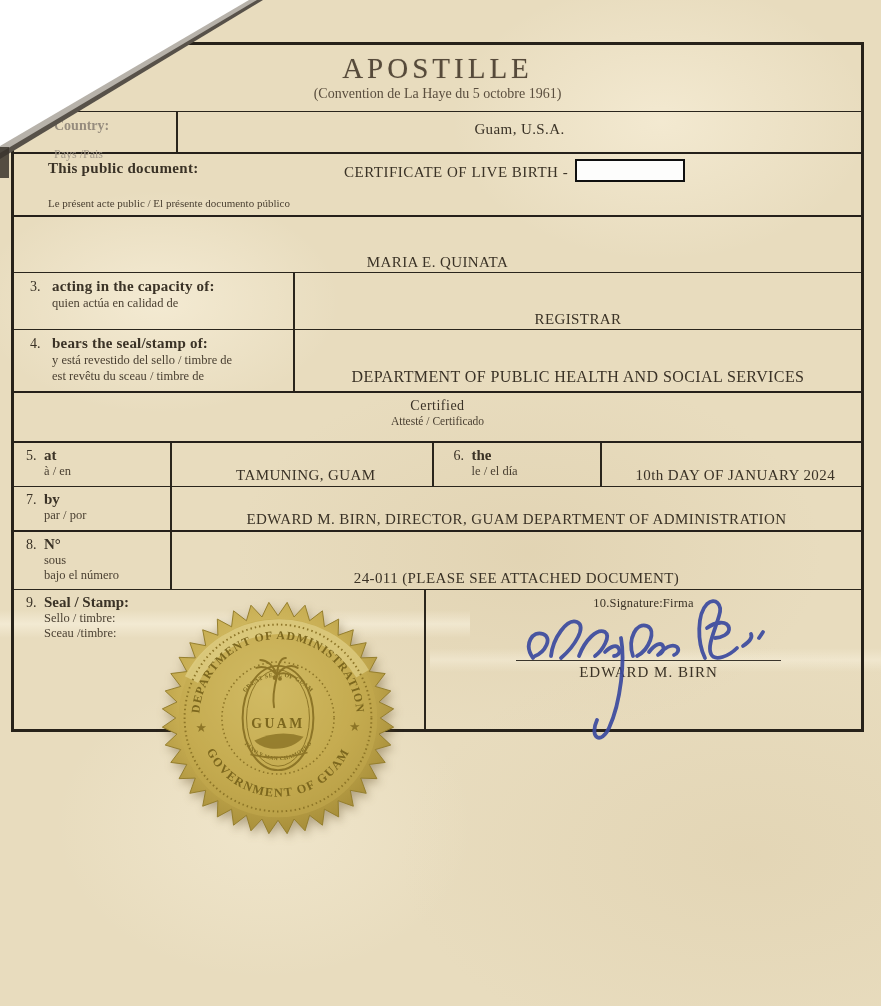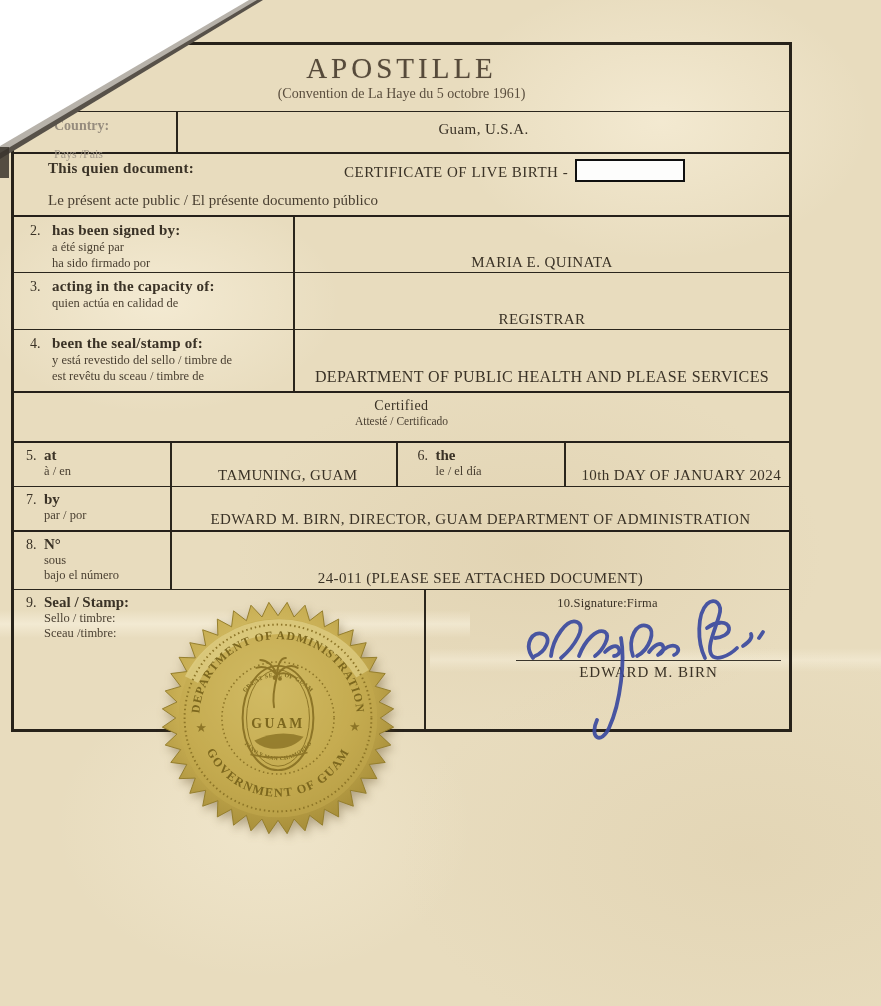--- a/index.html
+++ b/index.html
@@ -12,40 +12,40 @@
       radial-gradient(ellipse 420px 260px at 60% 55%, rgba(213,195,157,.32), transparent 70%),
       radial-gradient(ellipse 300px 220px at 30% 82%, rgba(250,242,220,.42), transparent 70%),
       radial-gradient(ellipse 500px 300px at 85% 85%, rgba(216,199,162,.30), transparent 70%),
       #e8dcbe;
   }
   .crease{position:absolute;pointer-events:none;}
   .crease.c1{left:0;top:610px;width:470px;height:28px;background:linear-gradient(180deg,transparent,rgba(255,250,235,.45),transparent);}
   .crease.c2{left:430px;top:648px;width:451px;height:24px;background:linear-gradient(180deg,transparent,rgba(255,250,235,.35),transparent);}
 
   
-  .doc{position:absolute;left:11px;top:42px;width:781px;height:690px;border:3px solid #27221a;box-sizing:border-box;display:flex;flex-direction:column;}
+  .doc{position:absolute;left:11px;top:42px;width:853px;height:690px;border:3px solid #27221a;box-sizing:border-box;display:flex;flex-direction:column;}
   .row{box-sizing:border-box;display:flex;position:relative;}
   .bb1{border-bottom:1px solid #2a251c;}
   .bb2{border-bottom:2px solid #25201a;}
   .cell{box-sizing:border-box;position:relative;}
   .vr{border-right:2px solid #2a251c;}
 
   .r-title{height:67px;flex-direction:column;align-items:center;padding-top:7px;}
   .title{font-size:29px;letter-spacing:4px;color:#564a3a;text-shadow:0 0 1px rgba(86,74,58,.35);}
   .subtitle{font-size:14px;color:#5a4e3e;margin-top:1px;}
 
   .r-country{height:42px;}
   .country-lbl{width:164px;padding:6px 0 0 40px;}
   .country-lbl .en{color:#968c7e;font-weight:bold;font-size:14px;}
   .country-lbl .sub{color:#a59b8c;font-size:12px;margin-top:13px;}
   .country-val{flex:1;text-align:center;font-size:15px;padding-top:9px;letter-spacing:.4px;}
 
   .r1{height:63px;}
   .r1 .en{position:absolute;left:34px;top:6px;font-weight:bold;font-size:15px;letter-spacing:.3px;}
-  .r1 .frsub{position:absolute;left:34px;bottom:6px;font-size:15px;color:#493f31;text-align:right;}
+  .r1 .frsub{position:absolute;left:34px;bottom:6px;font-size:11px;color:#493f31;text-align:right;}
   .cert-line{position:absolute;left:330px;top:5px;white-space:nowrap;font-size:15px;letter-spacing:.5px;}
   .redaction{display:inline-block;width:106px;height:19px;background:#fdfdfc;border:2px solid #101010;vertical-align:-5px;margin-left:7px;}
 
   .lblcell{padding:5px 0 0 16px;font-size:15px;}
   .lblcell .line1{white-space:nowrap;}
   .lblcell .num{display:inline-block;width:22px;font-size:14px;}
   .lblcell .en{font-weight:bold;letter-spacing:.2px;}
   .lblcell .sub{margin-left:22px;font-size:12.5px;color:#493f31;margin-top:1px;}
   .lblcell .sub.gap{}
   .valcell{flex:1;display:flex;align-items:flex-end;justify-content:center;font-size:15px;letter-spacing:.4px;padding-bottom:1px;white-space:nowrap;}
@@ -100,51 +100,46 @@
 
     <div class="row r-country bb2">
       <div class="cell country-lbl vr">
         <div class="en">Country:</div>
         <div class="sub">Pays /Pais</div>
       </div>
       <div class="cell country-val">Guam, U.S.A.</div>
     </div>
 
     <div class="row r1 bb2">
-      <div class="en">This quien document:</div>
+      <div class="en">This public document:</div>
       <div class="cert-line">
         <span>CERTIFICATE OF LIVE BIRTH -</span><span class="redaction"></span>
       </div>
       <div class="frsub">Le présent acte public / El présente documento público</div>
     </div>
 
     <div class="row r2 bb1">
-      <div class="cell lblcell vr">
-        <div class="line1"><span class="num">2.</span><span class="en">has been signed by:</span></div>
-        <div class="sub">a été signé par</div>
-        <div class="sub">ha sido firmado por</div>
-      </div>
       <div class="cell valcell">MARIA E. QUINATA</div>
     </div>
 
     <div class="row r3 bb1">
       <div class="cell lblcell vr">
         <div class="line1"><span class="num">3.</span><span class="en">acting in the capacity of:</span></div>
         <div class="sub gap">quien actúa en calidad de</div>
       </div>
       <div class="cell valcell">REGISTRAR</div>
     </div>
 
     <div class="row r4 bb2">
       <div class="cell lblcell vr">
-        <div class="line1"><span class="num">4.</span><span class="en">been the seal/stamp of:</span></div>
+        <div class="line1"><span class="num">4.</span><span class="en">bears the seal/stamp of:</span></div>
         <div class="sub">y está revestido del sello / timbre de</div>
         <div class="sub">est revêtu du sceau / timbre de</div>
       </div>
-      <div class="cell valcell">DEPARTMENT OF PUBLIC HEALTH AND PLEASE SERVICES</div>
+      <div class="cell valcell">DEPARTMENT OF PUBLIC HEALTH AND SOCIAL SERVICES</div>
     </div>
 
     <div class="row r-cert bb2">
       <div class="cert-main">Certified</div>
       <div class="cert-sub">Attesté / Certificado</div>
     </div>
 
     <div class="row r56 bb1">
       <div class="cell smalllbl vr c158">
         <div class="line1"><span class="num">5.</span><span class="en">at</span></div>

